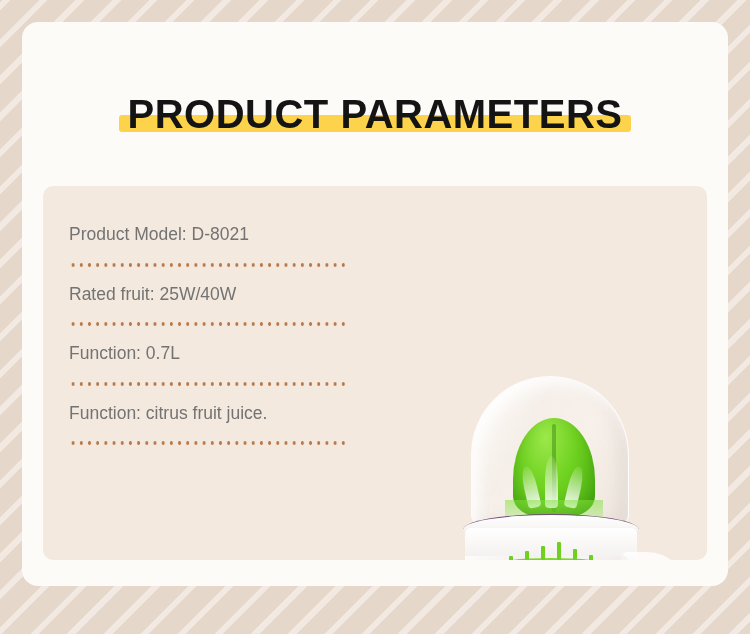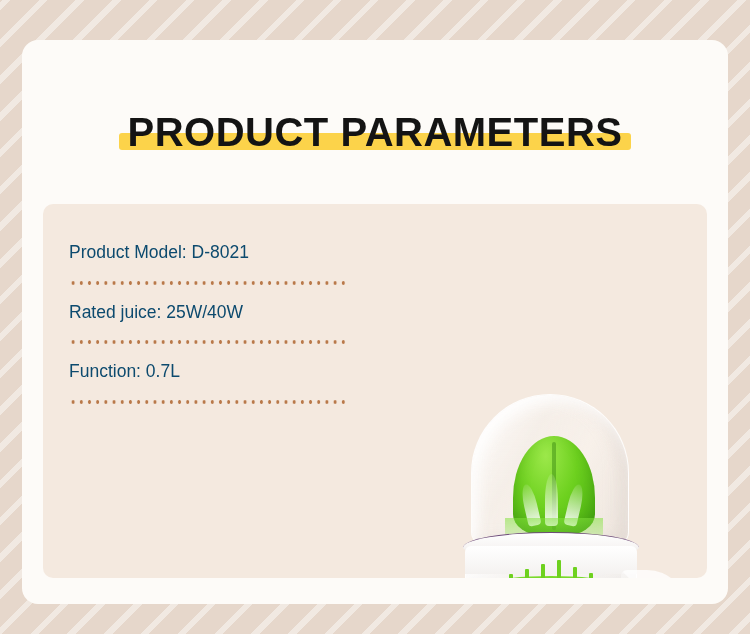--- a/index.html
+++ b/index.html
@@ -28,21 +28,20 @@
       );
   }
 
   
   #card {
     position:absolute;
     left:22px; top:22px;
     width:706px; height:564px;
     background:#fdfbf8;
     border-radius:16px;
-    margin-top:18px;
   }
 
   
   #title-wrap {
     position:absolute;
     left:0; top:70px;
     width:706px;
     text-align:center;
   }
   #title-inner { position:relative; display:inline-block; }
@@ -76,21 +75,21 @@
   }
 
   #spec-list {
     position:absolute;
     left:26px; top:40px;
     width:302px;
   }
   .spec-row { position:relative; }
   .spec-text {
     font-size:17.5px;
-    color:#0c4a6e;
+    color:#737373;
     line-height:1;
     padding-bottom:19px;
     white-space:nowrap;
     font-family:"Liberation Sans", sans-serif;
   }
   .spec-dots {
     width:280px; height:4px;
     background-image:radial-gradient(circle, #b9794a 1.6px, rgba(0,0,0,0) 1.9px);
     background-size:8.2px 4px;
     background-repeat:repeat-x;
@@ -234,29 +233,33 @@
 
       <div id="spec-list">
 
         <div class="spec-row">
           <div class="spec-text">Product Model: D-8021</div>
           <div class="spec-dots"></div>
         </div>
 
 
         <div class="spec-row">
-          <div class="spec-text">Rated juice: 25W/40W</div>
+          <div class="spec-text">Rated fruit: 25W/40W</div>
           <div class="spec-dots"></div>
         </div>
 
         <div class="spec-row">
           <div class="spec-text">Function: 0.7L</div>
           <div class="spec-dots"></div>
         </div>
 
+        <div class="spec-row">
+          <div class="spec-text">Function: citrus fruit juice.</div>
+          <div class="spec-dots"></div>
+        </div>
 
       </div>
 
       <div id="product">
 
         <div class="dome"></div>
 
         <div class="reamer">
           <div class="reamer-ridge"></div>
           <div class="reamer-fin rf1"></div>

